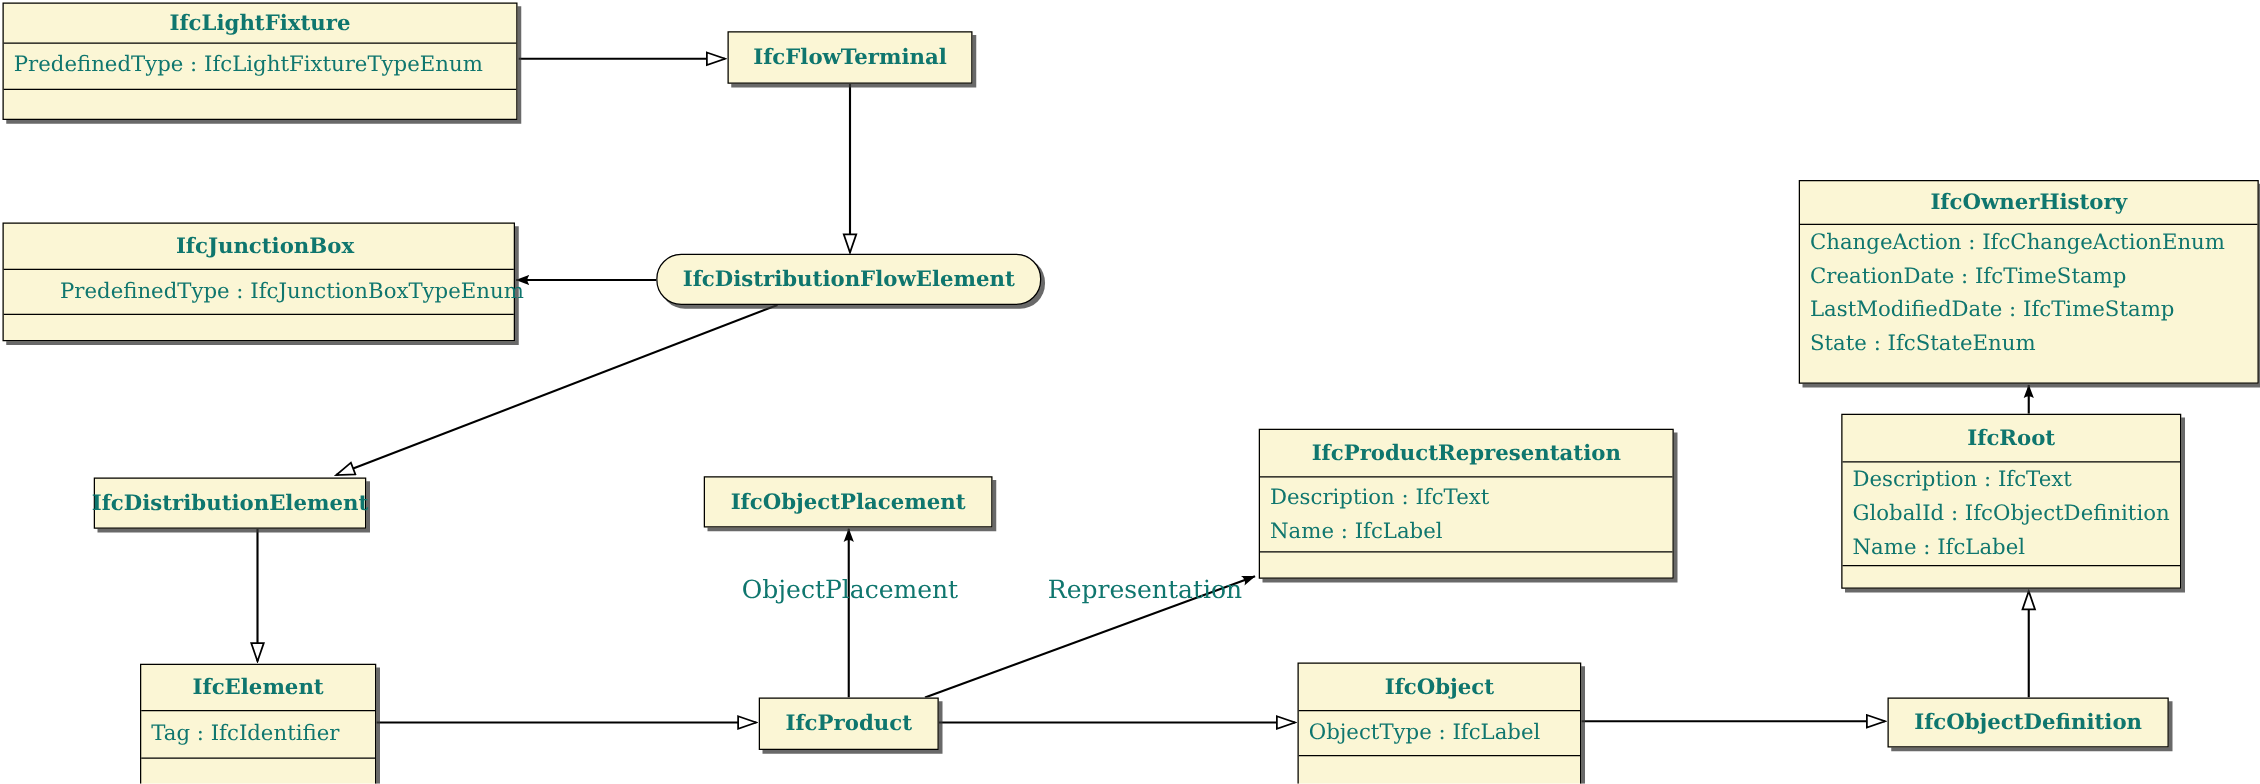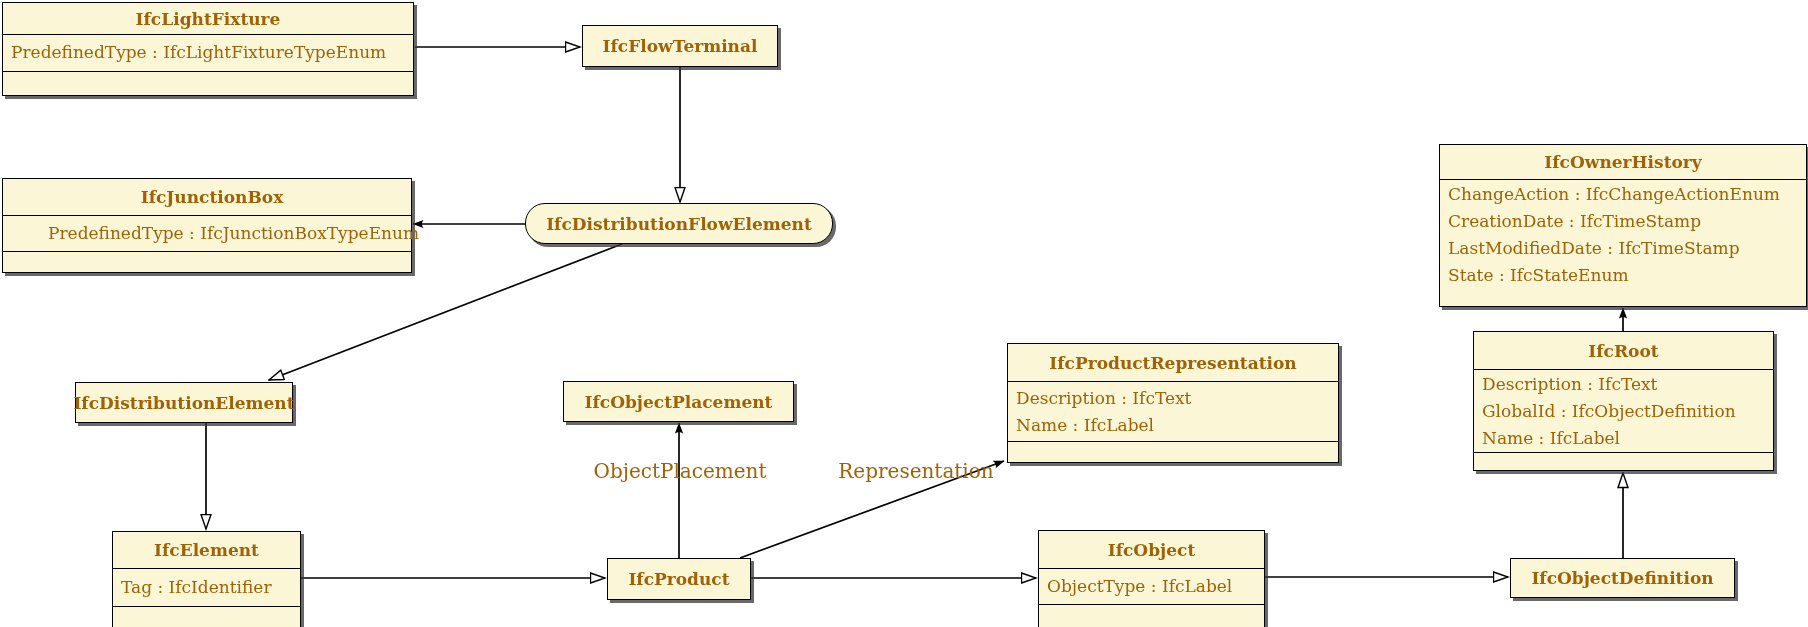--- a/index.html
+++ b/index.html
@@ -1,18 +1,18 @@
 <!DOCTYPE html>
 <html><head>
 <meta charset="utf-8">
 <style>
   html,body{margin:0;padding:0;background:#fff;}
   .stage{
     position:relative; width:1808px; height:627px; overflow:hidden;
-    background:#fff; font-family:"DejaVu Serif","Liberation Serif",serif; color:#a16207;
+    background:#fff; font-family:"DejaVu Serif","Liberation Serif",serif; color:#0f766e;
   }
   .edges{position:absolute; left:0; top:0; width:1808px; height:627px;}
   .box{
     position:absolute; box-sizing:border-box;
     background:#fbf6d5; border:1.6px solid #000;
     box-shadow:3px 3px 0 rgba(55,55,55,0.75);
     display:flex; flex-direction:column;
   }
   .t{ font-weight:bold; font-size:17px; text-align:center;
       display:flex; align-items:center; justify-content:center; flex:0 0 auto; }
@@ -29,21 +29,21 @@
   #b-lightfixture .t{height:31px;}
   #b-lightfixture .a{height:37px; line-height:35px;}
   #b-flowterminal{left:582px; top:25px; width:196px; height:42px;}
   #b-junctionbox{left:2px; top:178px; width:410px; height:95px;}
   #b-junctionbox .t{height:36px;padding-left:10px;}
   #b-junctionbox .a{height:36px; line-height:34px;padding-left:45px;}
   #b-distflowelement{left:525px; top:203px; width:308px; height:41px;border-radius:20px;}
   #b-ownerhistory{left:1439px; top:144px; width:368px; height:163px;}
   #b-ownerhistory .t{height:34px;}
   #b-ownerhistory .a{height:109px; line-height:27px; padding-top:1px;}
-  #b-root{left:1473px; top:331px; width:301px; height:140px;}
+  #b-root{left:1473px; top:331px; width:272px; height:140px;}
   #b-root .t{height:37px;}
   #b-root .a{height:83px; line-height:27px; padding-top:1px;}
   #b-prodrep{left:1007px; top:343px; width:332px; height:120px;}
   #b-prodrep .t{height:37px;}
   #b-prodrep .a{height:60px; line-height:27px; padding-top:3px;}
   #b-objplacement{left:563px; top:381px; width:231px; height:41px;}
   #b-distelement{left:75px; top:382px; width:218px; height:41px;}
   #b-element{left:112px; top:531px; width:189px; height:100px;}
   #b-element .t{height:36px;}
   #b-element .a{height:38px; line-height:36px;}

